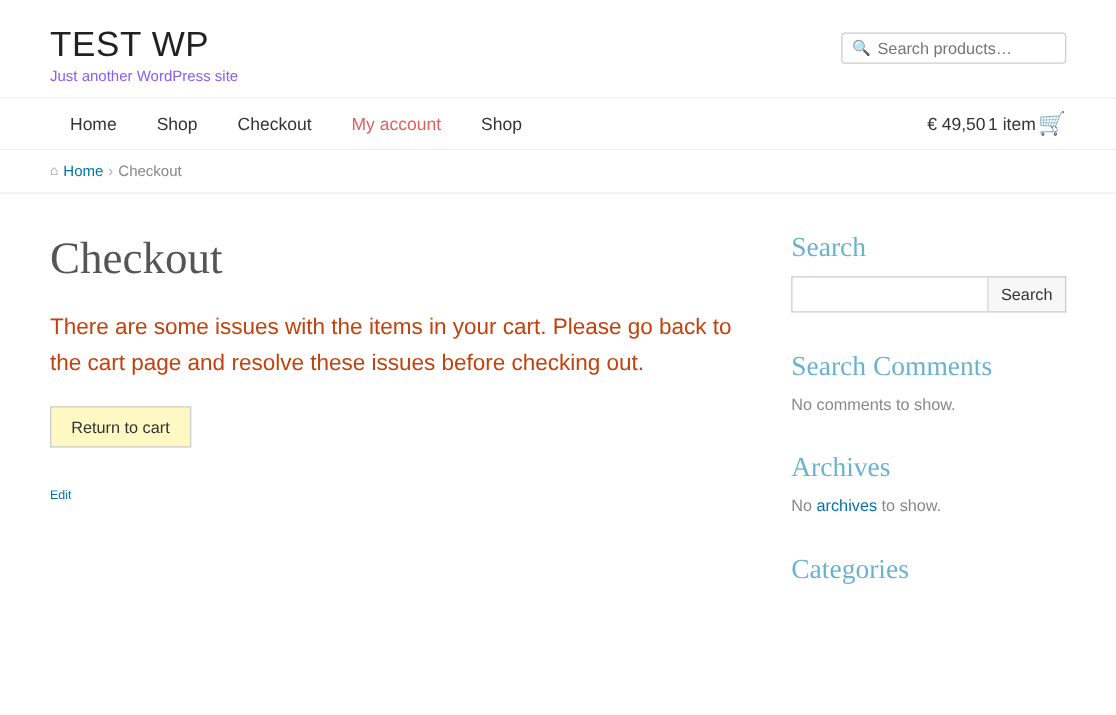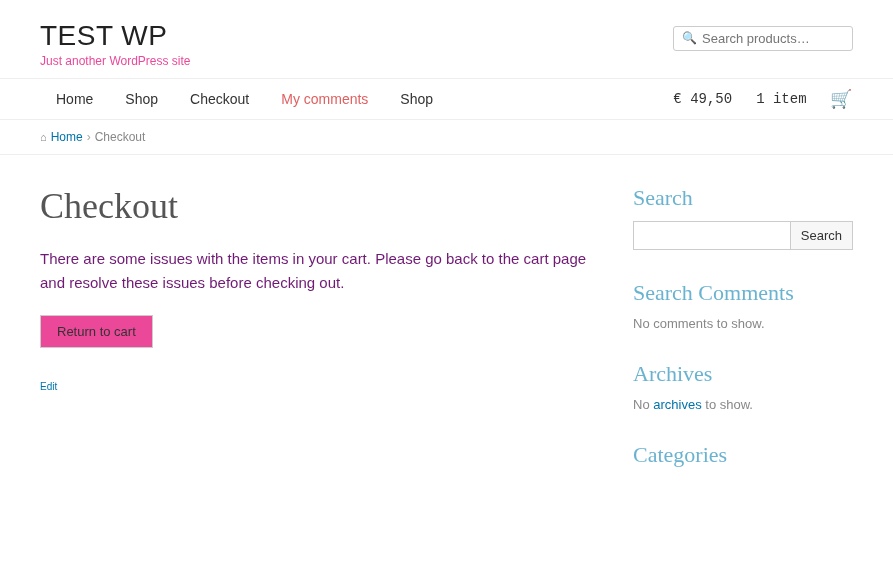--- a/index.html
+++ b/index.html
@@ -16,21 +16,21 @@
     }
     .site-title {
       font-size: 28px;
       font-weight: 400;
       color: #222;
       font-family: Arial, sans-serif;
       letter-spacing: 0.5px;
     }
     .site-tagline {
       font-size: 12px;
-      color: #ec4899;
+      color: #8b5cf6;
       font-family: Arial, sans-serif;
       margin-top: 2px;
     }
     .header-search {
       display: flex;
       align-items: center;
       margin-top: 6px;
     }
     .header-search-wrap {
       position: relative;
@@ -75,23 +75,23 @@
       display: block;
       padding: 12px 16px;
       font-size: 14px;
       color: #333;
       font-family: Arial, sans-serif;
     }
     .nav-links li a.myaccount { color: #e06060; }
     .cart-info {
       display: flex;
       align-items: center;
-      gap: 24px;
+      gap: 2px;
       font-size: 14px;
-      font-family: Liberation Mono, monospace;
+      font-family: Liberation Sans, sans-serif;
       color: #333;
       margin-left: 10px;
     }
     .cart-icon {
       font-size: 18px;
       color: #555;
     }
 
     
     .breadcrumb {
@@ -129,31 +129,31 @@
 
     
     .page-title {
       font-size: 36px;
       font-weight: 400;
       color: #555;
       font-family: Georgia, serif;
       margin-bottom: 20px;
     }
     .notice-text {
-      font-size: 15px;
-      color: #701a75;
+      font-size: 18px;
+      color: #c2410c;
       line-height: 1.6;
       margin-bottom: 20px;
       font-family: Arial, sans-serif;
     }
     .return-cart-btn {
       display: inline-block;
       padding: 8px 16px;
       border: 1px solid #ccc;
-      background: #ec4899;
+      background: #fef9c3;
       color: #333;
       font-size: 13px;
       font-family: Arial, sans-serif;
       cursor: pointer;
       text-decoration: none;
       margin-bottom: 20px;
     }
     .edit-link {
       font-size: 10px;
       color: #0073aa;
@@ -221,21 +221,21 @@
     <li>
       <a href="#">Home</a>
     </li>
     <li>
       <a href="#">Shop</a>
     </li>
     <li>
       <a href="#">Checkout</a>
     </li>
     <li>
-      <a href="#" class="myaccount">My comments</a>
+      <a href="#" class="myaccount">My account</a>
     </li>
     <li>
       <a href="#">Shop</a>
     </li>
   </ul>
   <div class="cart-info">
     <span>€ 49,50</span>
     <span>1 item</span>
     <span class="cart-icon">🛒</span>
   </div>

